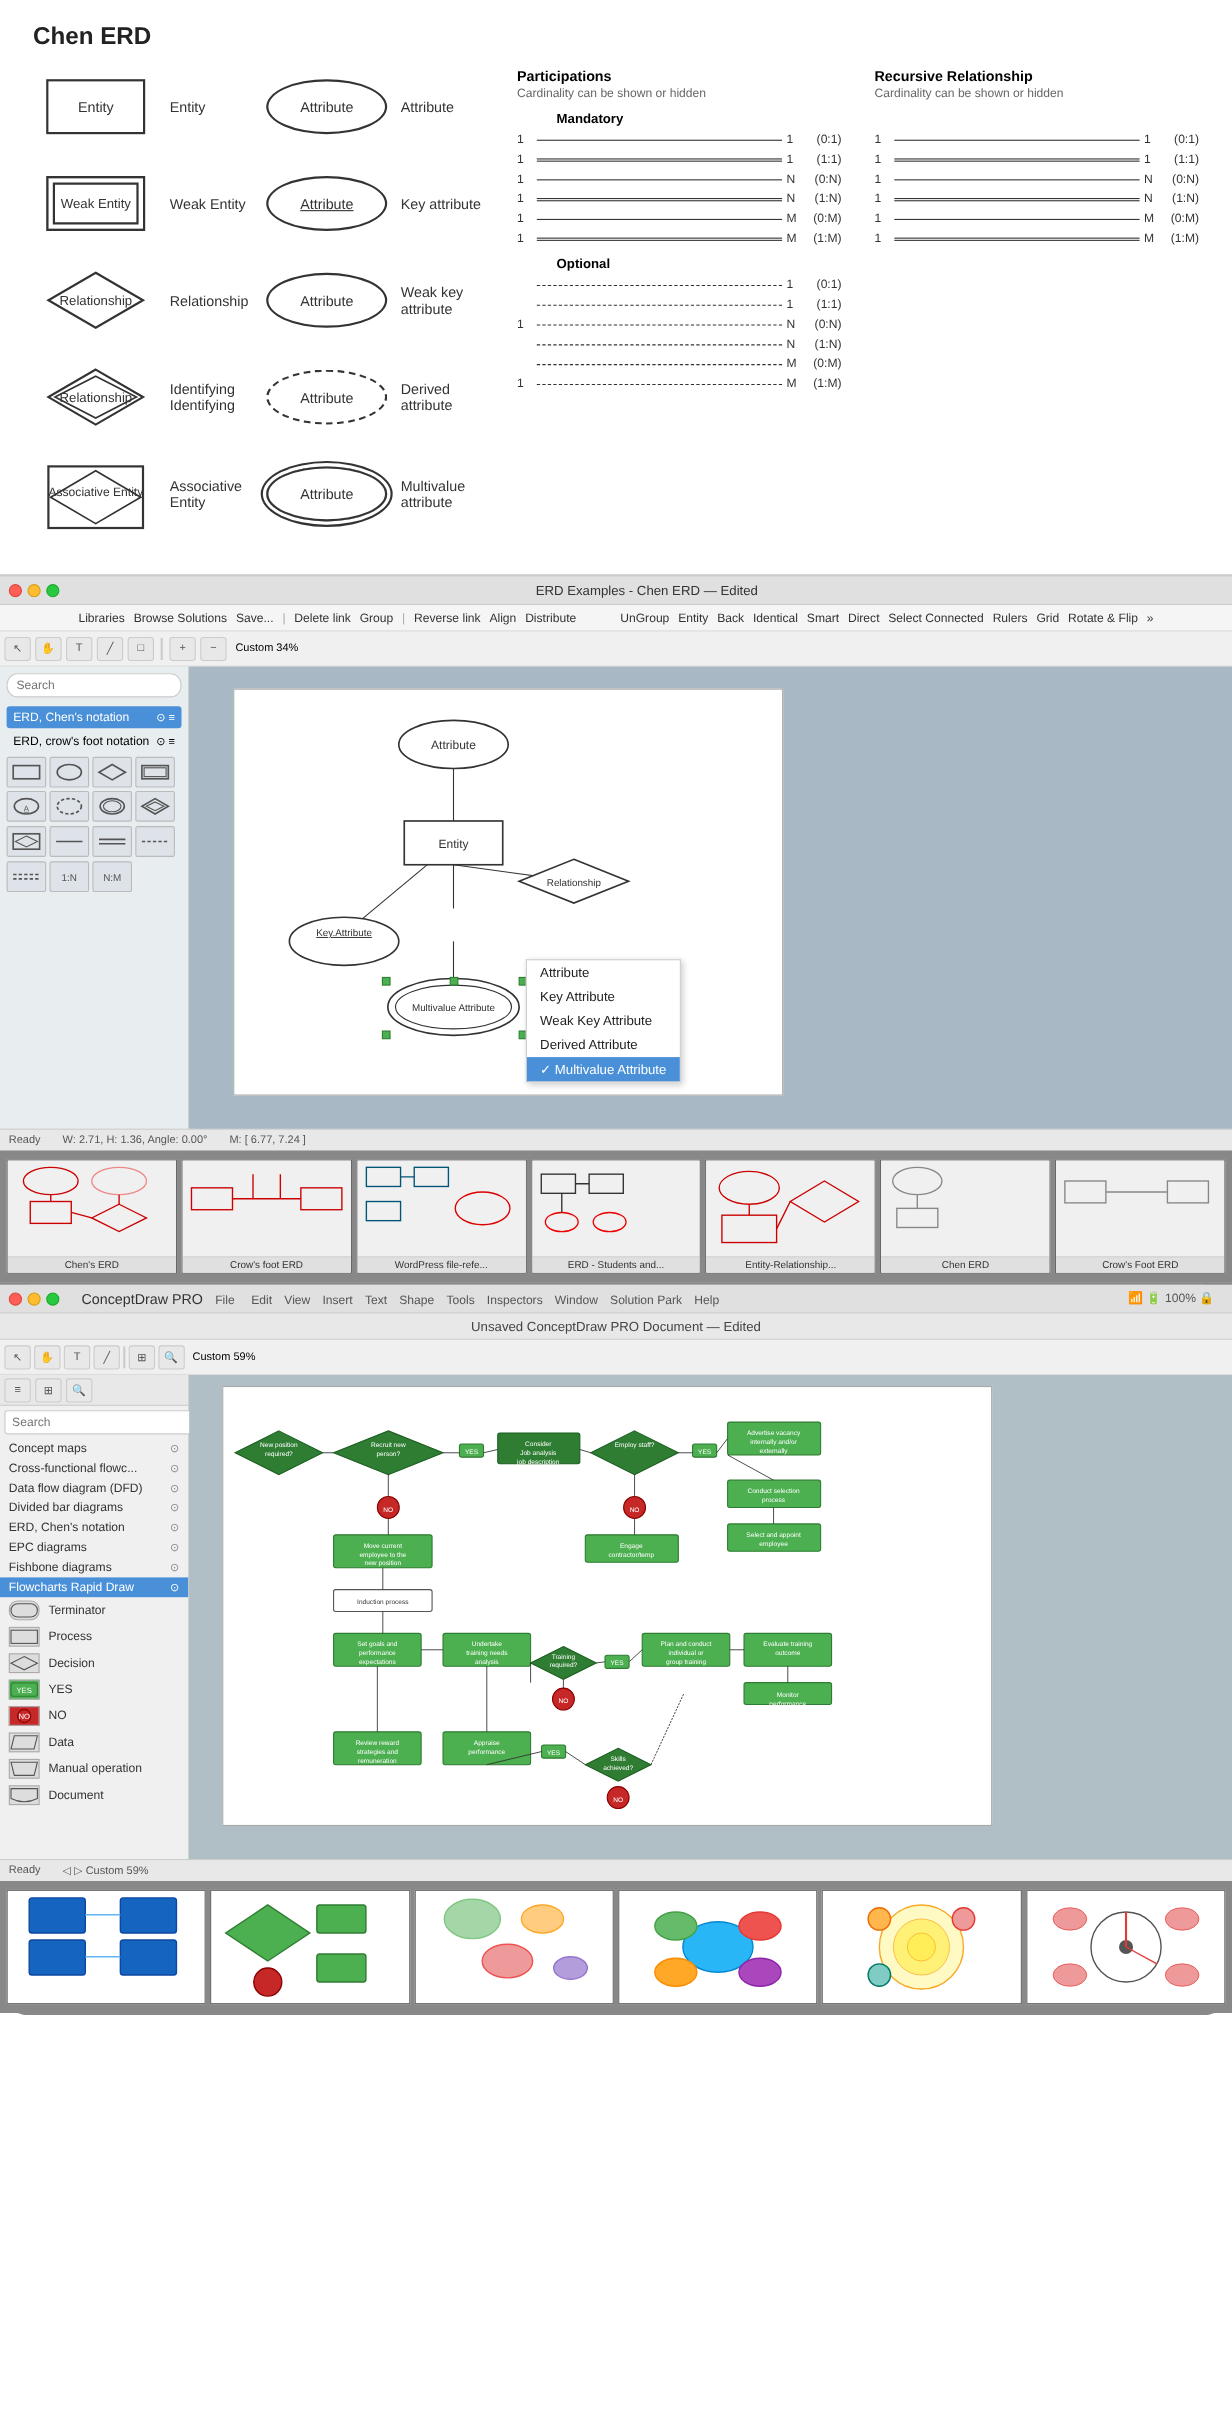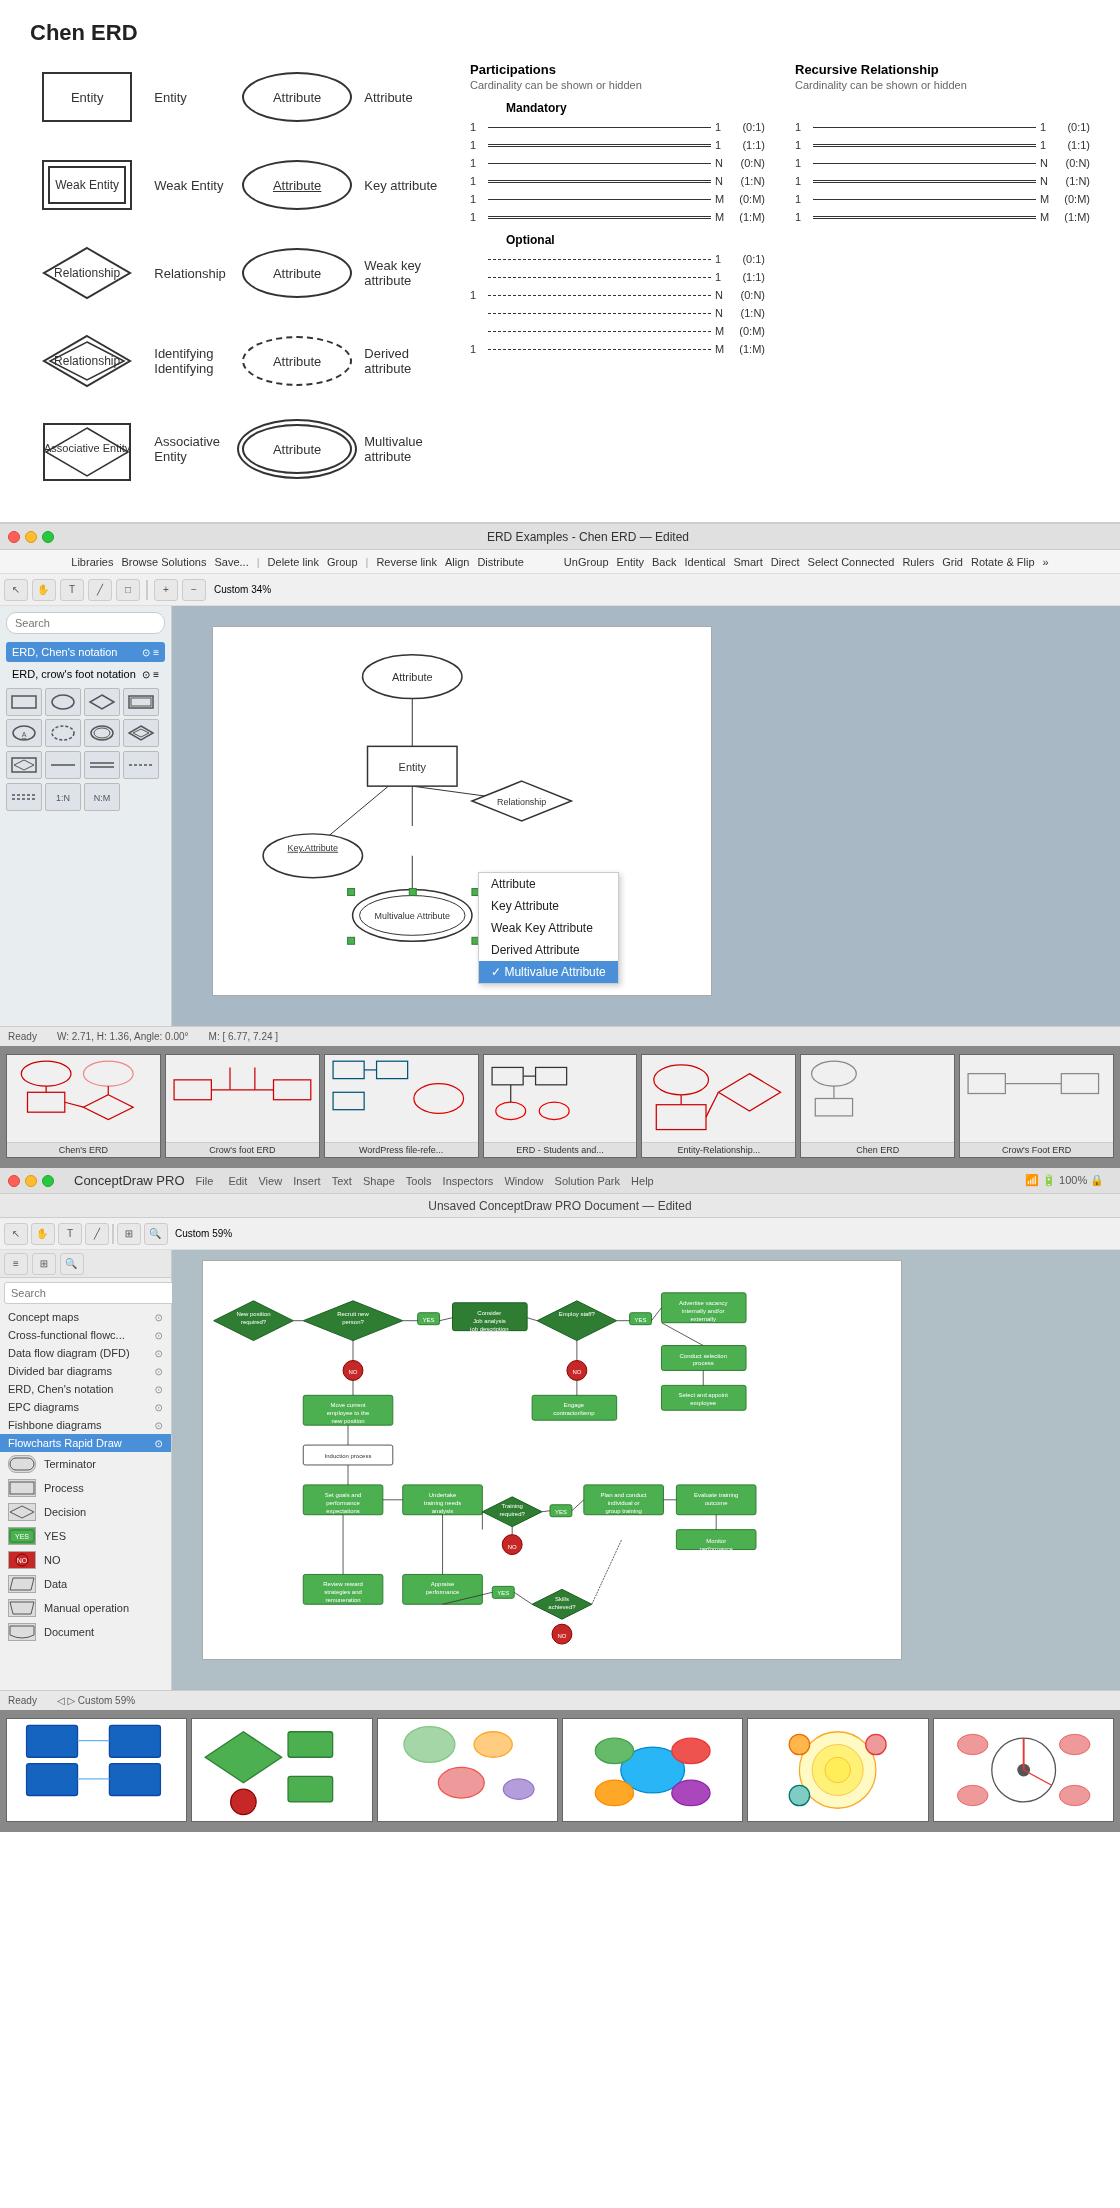--- a/index.html
+++ b/index.html
@@ -335,20 +335,21 @@
       color: #333;
       border-top: 1px solid #ccc;
       white-space: nowrap;
       overflow: hidden;
     }
 
     
     .app2-window {
       background: #b0bec5;
       border-bottom: 2px solid #888;
+      border-radius: 26px;
     }
     .app2-titlebar {
       background: #e0e0e0;
       height: 26px;
       display: flex;
       align-items: center;
       padding: 0 8px;
       border-bottom: 1px solid #ccc;
     }
     .app2-toolbar {

